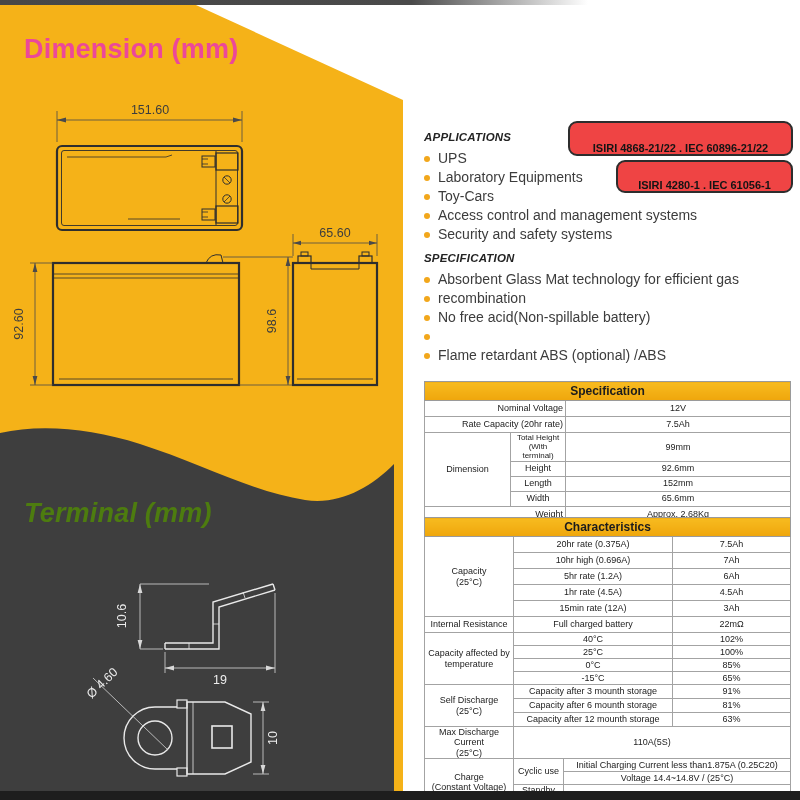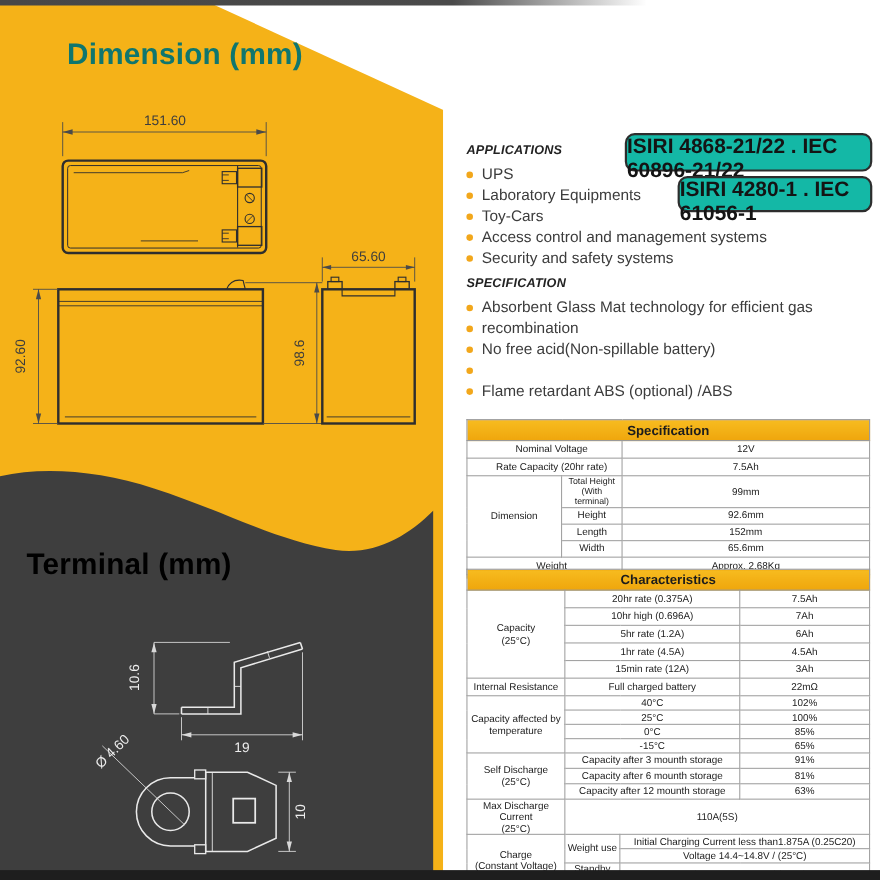--- a/index.html
+++ b/index.html
@@ -9,52 +9,52 @@
   
   .top-bar{position:absolute;left:0;top:0;width:588px;height:5px;
            background:linear-gradient(90deg,#474747 0%,#4a4a4a 70%,rgba(74,74,74,0) 100%);z-index:9;}
   .bottom-bar{position:absolute;left:0;top:791px;width:800px;height:9px;background:#1e1e1e;z-index:9;}
   .yellow-bg{position:absolute;left:0;top:0;width:403px;height:793px;background:#F5B218;
              clip-path:polygon(0 0,185px 0,403px 100px,403px 793px,0 793px);}
   .gray-wave{position:absolute;left:0;top:0;width:394px;height:793px;}
 
   
   .section-title{position:absolute;font-size:27px;font-weight:bold;letter-spacing:.2px;}
-  .title-dim{left:24px;top:34px;color:#0f766e;margin-left:37px;}
-  .title-term{left:24px;top:498px;color:#000000;}
+  .title-dim{left:24px;top:34px;color:#ec4899;}
+  .title-term{left:24px;top:498px;color:#4d7c0f;font-style:italic;}
 
   
   .drw{position:absolute;}
   .drw line,.drw path,.drw rect,.drw circle,.drw polyline{fill:none;stroke:#2e2e2e;}
   .drw text{fill:#3d3d3d;font-family:"Liberation Sans",sans-serif;font-size:12.5px;}
   .drw .dim{stroke:#4a4a4a;stroke-width:.8;}
   .drw .arr{fill:#4a4a4a;stroke:none;}
   .drw-light line,.drw-light path,.drw-light rect,.drw-light circle,.drw-light polyline{stroke:#e9e9e9;}
   .drw-light text{fill:#ededed;}
   .drw-light .dim{stroke:#d8d8d8;}
   .drw-light .arr{fill:#d8d8d8;}
 
   
   .blk-header{position:absolute;font-size:11.5px;font-weight:bold;color:#232323;letter-spacing:.2px;font-style:italic;}
   .blist{position:absolute;list-style:none;margin:0;padding:0;}
   .blist li{position:relative;height:19px;line-height:19px;padding-left:14px;
             font-size:14px;color:#3c3c3c;}
   .dot{position:absolute;left:0;top:7px;width:6px;height:6px;border-radius:50%;background:#F2A71B;}
-  .badge{position:absolute;border:2px solid #2d2d2d;border-radius:9px;background:#14b8a6;
-         display:flex;align-items:flex-start;justify-content:center;
-         font-size:19px;font-weight:600;color:#141414;}
+  .badge{position:absolute;border:2px solid #2d2d2d;border-radius:9px;background:#ef4444;
+         display:flex;align-items:flex-end;justify-content:center;
+         font-size:11px;font-weight:600;color:#141414;}
 
   
   .tbl-wrap{position:absolute;border-bottom:3px solid #EBC45B;}
   table.dt{border-collapse:collapse;table-layout:fixed;width:366px;}
   table.dt th{background:linear-gradient(180deg,#F7BB1F 0%,#EFA60C 100%);
               border:1px solid #9a9a9a;font-size:12px;color:#1c1c1c;height:16px;padding:1px;}
   table.dt td{border:1px solid #a3a3a3;font-size:9px;color:#222;text-align:center;
               padding:0 2px;line-height:1.15;overflow:hidden;}
-  table.dt td.lft{text-align:center;padding-left:15px;}
+  table.dt td.lft{text-align:right;padding-left:15px;}
   table.dt td .sub{font-size:8px;}
   tr.s15{height:15px;} tr.s16{height:16px;} tr.s22{height:22px;}
   tr.r16{height:16px;} tr.r13{height:13px;} tr.r14{height:14px;} tr.r24{height:24px;}
 </style>
 </head>
 <body>
 
 <div class="page">
 
   <div class="yellow-bg"></div>
@@ -317,21 +317,21 @@
         <div>Max Discharge Current</div>
         <div>(25°C)</div>
       </td>
       <td colspan="3">110A(5S)</td>
     </tr>
     <tr class="r13">
       <td rowspan="3">
         <div>Charge</div>
         <div>(Constant Voltage)</div>
       </td>
-      <td rowspan="2">Weight use</td>
+      <td rowspan="2">Cyclic use</td>
       <td colspan="2">Initial Charging Current less than1.875A (0.25C20)</td>
     </tr>
     <tr class="r13">
       <td colspan="2">Voltage 14.4~14.8V / (25°C)</td>
     </tr>
     <tr class="r13">
       <td>Standby use</td>
       <td colspan="2">Voltage 13.6~13.8V / (25°C)</td>
     </tr>
   </tbody>

